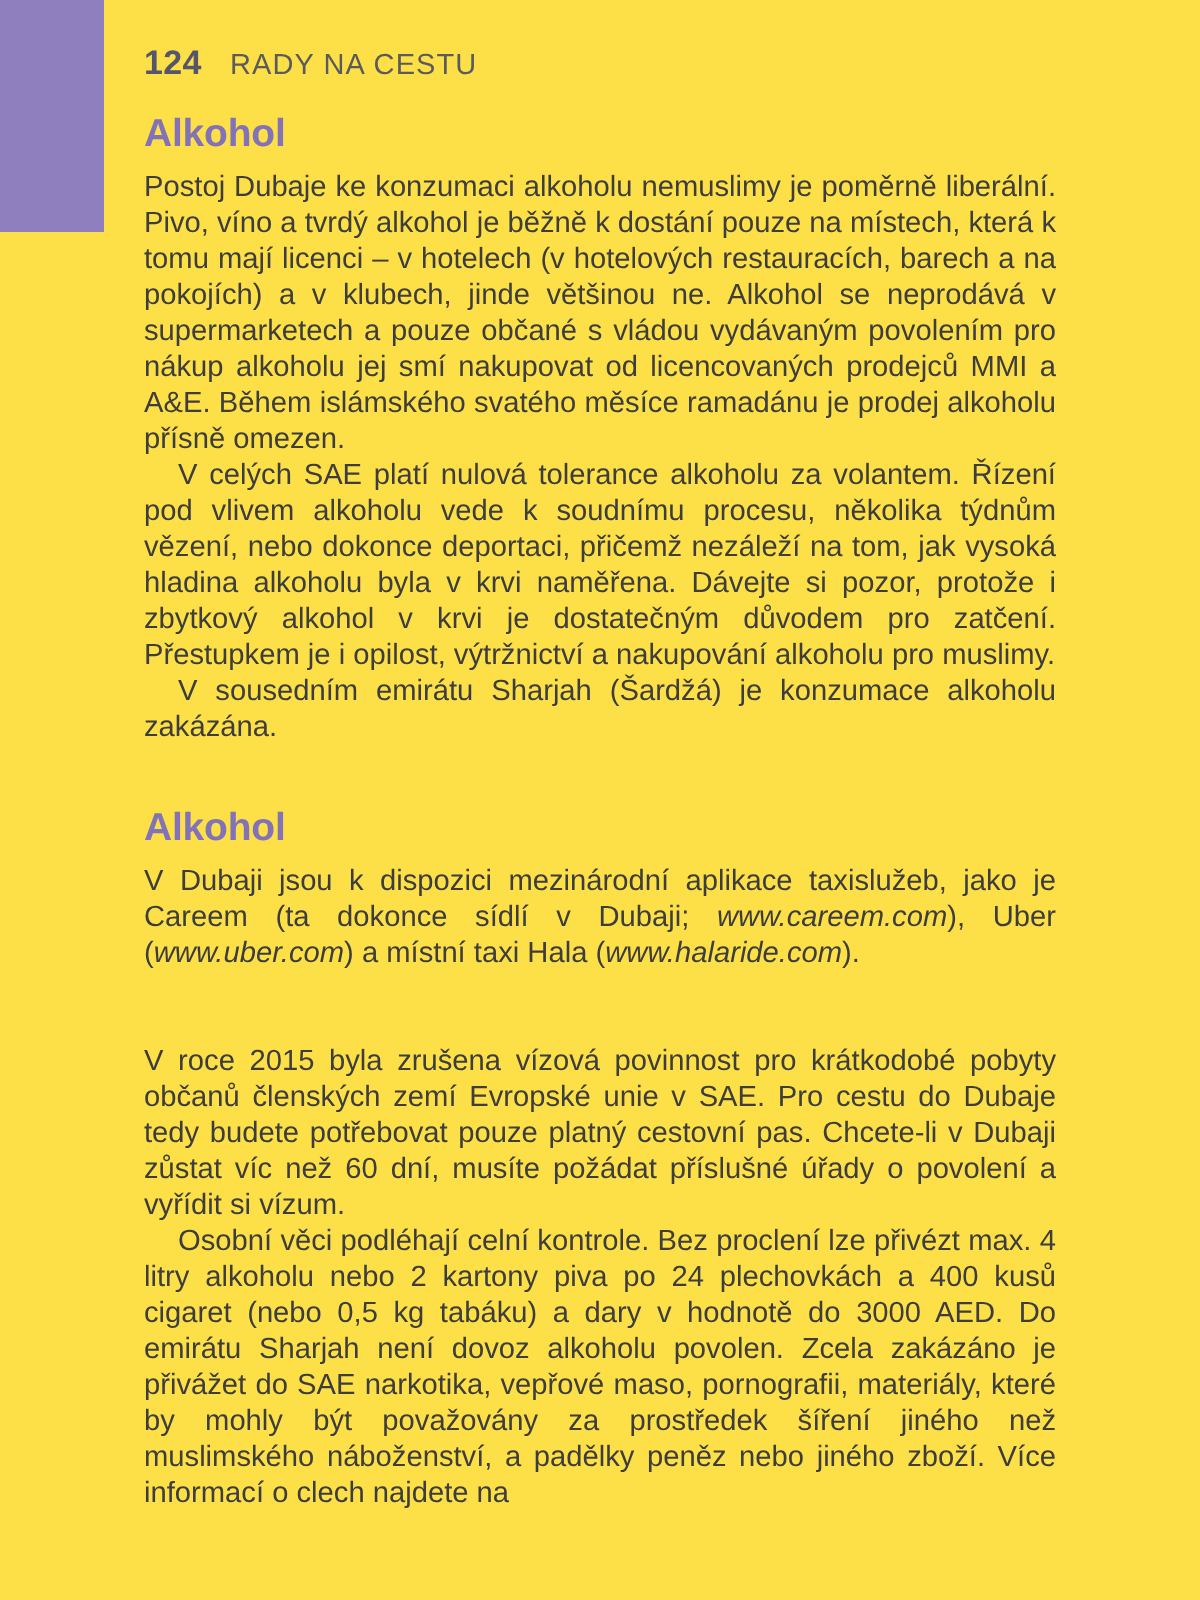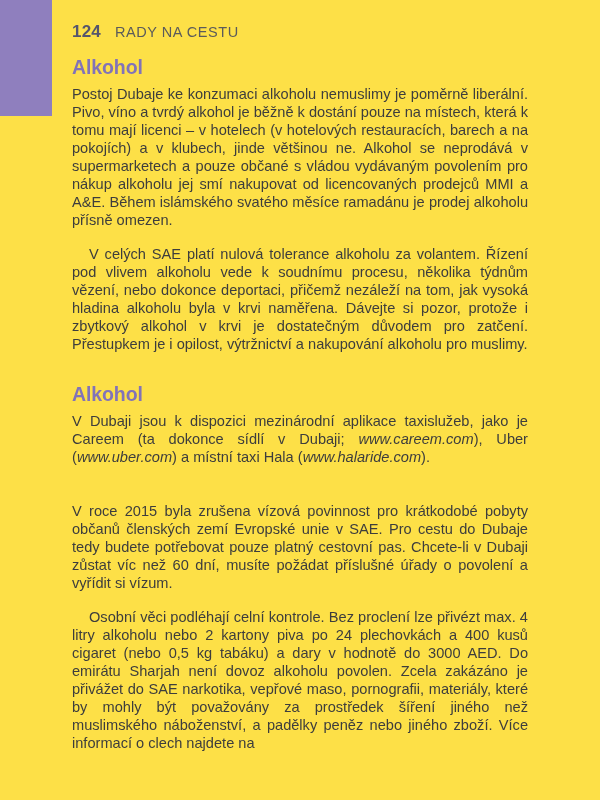--- a/index.html
+++ b/index.html
@@ -81,21 +81,21 @@
     line-height: 18px;
     text-align: justify;
     text-justify: inter-word;
     color: #3d3d3d;
     hyphens: manual;
   }
   p.body.indent {
     text-indent: 17px;
   }
   p.body + p.body {
-    margin-top: 16px;
+    margin-top: 0;
   }
   .url {
     font-style: italic;
   }
 </style>
 </head>
 <body>
 
 <div class="page">
 
@@ -105,20 +105,21 @@
     <span class="folio" style="color: rgb(85, 85, 109);">124</span>
     <span class="running-title">RADY NA CESTU</span>
   </div>
 
   <div class="column">
 
     <h2 class="section-heading tight-top" style="color: rgb(130, 115, 184);">Alkohol</h2>
     <div class="after-heading"></div>
     <p class="body" style="color: rgb(61, 61, 61);">Postoj Dubaje ke konzumaci alkoholu nemuslimy je poměrně liberální. Pivo, víno a tvrdý alkohol je běžně k dostání pouze na místech, která k tomu mají licenci – v hotelech (v hotelových restauracích, barech a na pokojích) a v klubech, jinde většinou ne. Alkohol se neprodává v supermarketech a pouze občané s vládou vydávaným povolením pro nákup alkoholu jej smí nakupovat od licencovaných prodejců MMI a A&amp;E. Během islámského svatého měsíce ramadánu je prodej alkoholu přísně omezen.</p>
     <p class="body indent" style="color: rgb(61, 61, 61);">V celých SAE platí nulová tolerance alkoholu za volantem. Řízení pod vlivem alkoholu vede k soudnímu procesu, několika týdnům vězení, nebo dokonce deportaci, přičemž nezáleží na tom, jak vysoká hladina alkoholu byla v krvi naměřena. Dávejte si pozor, protože i zbytkový alkohol v krvi je dostatečným důvodem pro zatčení. Přestupkem je i opilost, výtržnictví a nakupování alkoholu pro muslimy.</p>
+    <p class="body indent" style="color: rgb(61, 61, 61);">V sousedním emirátu Sharjah (Šardžá) je konzumace alkoholu zakázána.</p>
 
     <div class="heading-gap-aplikace"></div>
     <h2 class="section-heading" style="color: rgb(130, 115, 184);">Alkohol</h2>
     <div class="after-heading"></div>
     <p class="body" style="color: rgb(61, 61, 61);"><span>V Dubaji jsou k dispozici mezinárodní aplikace taxislužeb, jako je Careem (ta dokonce sídlí v Dubaji; </span><span class="url">www.careem.com</span><span>), Uber (</span><span class="url">www.uber.com</span><span>) a místní taxi Hala (</span><span class="url">www.halaride.com</span><span>).</span></p>
 
     <div class="heading-gap-celni"></div>
     <div class="after-heading"></div>
     <p class="body" style="color: rgb(61, 61, 61);">V roce 2015 byla zrušena vízová povinnost pro krátkodobé pobyty občanů členských zemí Evropské unie v SAE. Pro cestu do Dubaje tedy budete potřebovat pouze platný cestovní pas. Chcete-li v Dubaji zůstat víc než 60 dní, musíte požádat příslušné úřady o povolení a vyřídit si vízum.</p>
     <p class="body indent" style="color: rgb(61, 61, 61);"><span>Osobní věci podléhají celní kontrole. Bez proclení lze přivézt max. 4 litry alkoholu nebo 2 kartony piva po 24 plechovkách a 400 kusů cigaret (nebo 0,5 kg tabáku) a dary v hodnotě do 3000 AED. Do emirátu Sharjah není dovoz alkoholu povolen. Zcela zakázáno je přivážet do SAE narkotika, vepřové maso, pornografii, materiály, které by mohly být považovány za prostředek šíření jiného než muslimského náboženství, a padělky peněz nebo jiného zboží. Více informací o clech najdete na </span></p>

